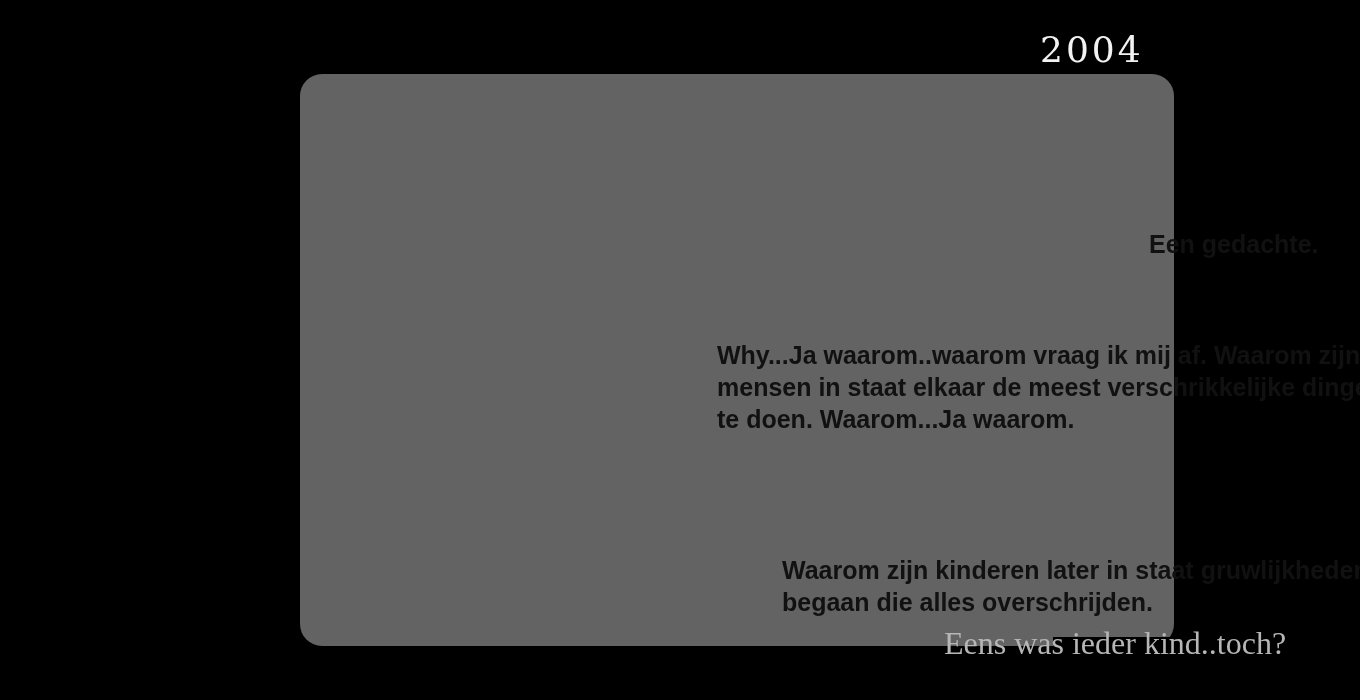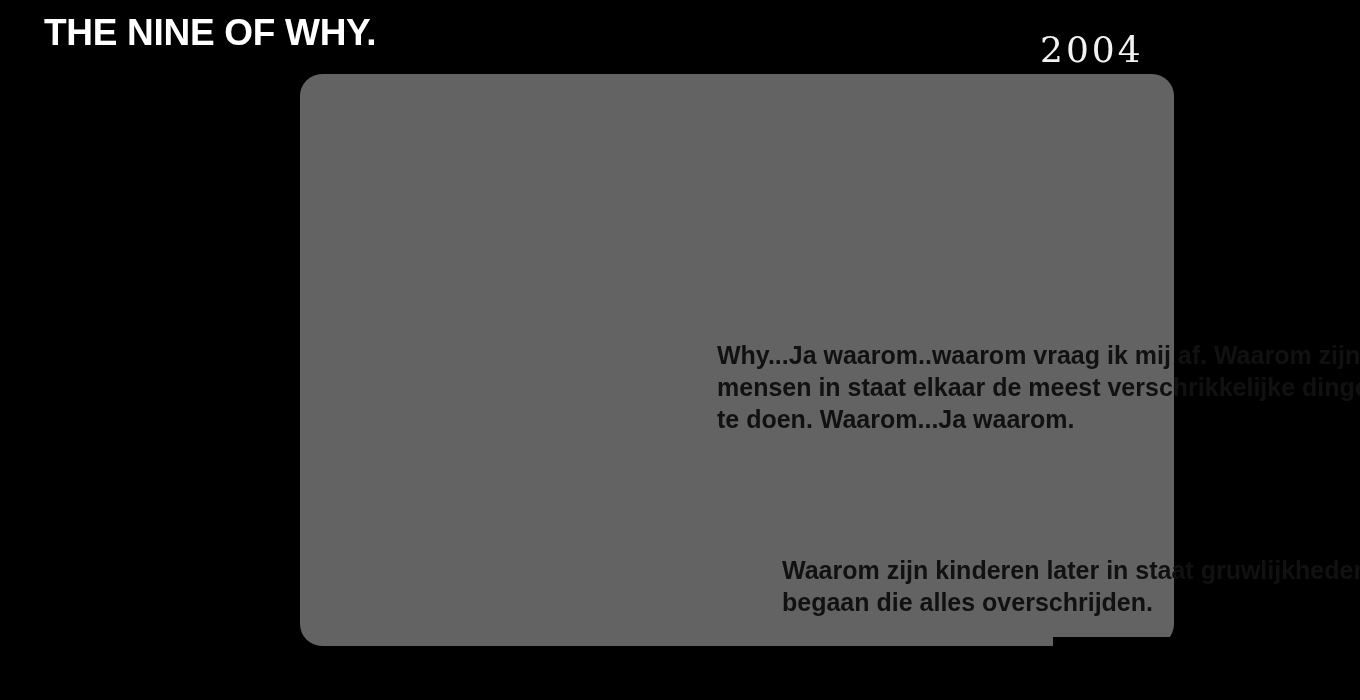--- a/index.html
+++ b/index.html
@@ -116,27 +116,28 @@
     line-height: 40px;
     color: #b6b6b6;
     white-space: nowrap;
   }
 </style>
 </head>
 <body>
 
 <div class="slide">
 
-  <div class="slide-title">THE NINE OF WHY.</div>
 
   <div class="slide-year">2004</div>
 
   <div class="content-card">
+    <div class="heading-line">Een gedachte.</div>
 
     <p class="body-paragraph paragraph-primary">Why...Ja waarom..waarom vraag ik mij af. Waarom zijn mensen in staat elkaar de meest verschrikkelijke dingen aan te doen. Waarom...Ja waarom.</p>
 
     <p class="body-paragraph paragraph-secondary">Waarom zijn kinderen later in staat gruwlijkheden te begaan die alles overschrijden.</p>
   </div>
 
   <div class="card-notch"></div>
 
+  <div class="footer-caption">Eens was ieder kind..toch?</div>
 
 </div>
 
 </body></html>

